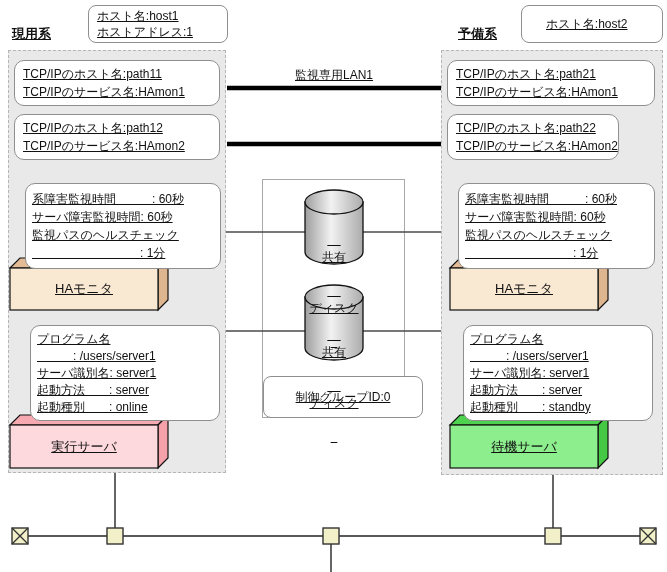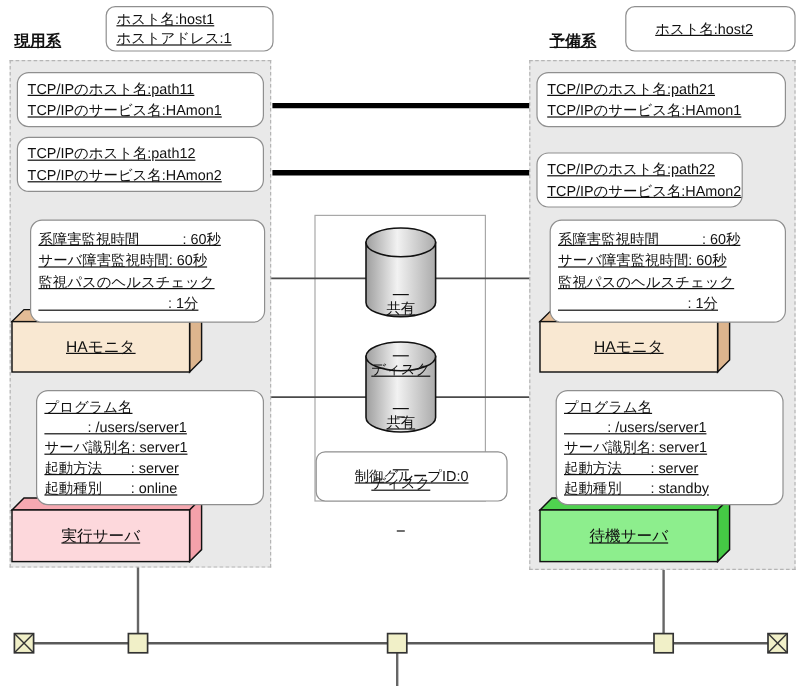--- a/index.html
+++ b/index.html
@@ -123,25 +123,26 @@
     <div class="ln">TCP/IPのサービス名:HAmon1</div>
   </div>
   <div class="abs wbox" style="left:14px;top:114px;width:206px;height:46px;">
     <div class="ln">TCP/IPのホスト名:path12</div>
     <div class="ln">TCP/IPのサービス名:HAmon2</div>
   </div>
   <div class="abs wbox" style="left:447px;top:60px;width:208px;height:46px;">
     <div class="ln">TCP/IPのホスト名:path21</div>
     <div class="ln">TCP/IPのサービス名:HAmon1</div>
   </div>
-  <div class="abs wbox" style="left:447px;top:114px;width:172px;height:46px;margin-top:13px;">
+  <div class="abs wbox" style="left:447px;top:114px;width:172px;height:46px;">
     <div class="ln">TCP/IPのホスト名:path22</div>
     <div class="ln">TCP/IPのサービス名:HAmon2</div>
   </div>
 
+  <div class="abs lanlabel" style="left:227px;top:67px;width:214px;">監視専用LAN1</div>
 
   <div class="abs wbox" style="left:25px;top:183px;width:196px;height:86px;padding:4px 6px;">
     <div class="ln">系障害監視時間　　　: 60秒</div>
     <div class="ln">サーバ障害監視時間: 60秒</div>
     <div class="ln">監視パスのヘルスチェック</div>
     <div class="ln">　　　　　　　　　: 1分</div>
   </div>
   <div class="abs wbox" style="left:458px;top:183px;width:197px;height:86px;padding:4px 6px;">
     <div class="ln">系障害監視時間　　　: 60秒</div>
     <div class="ln">サーバ障害監視時間: 60秒</div>

